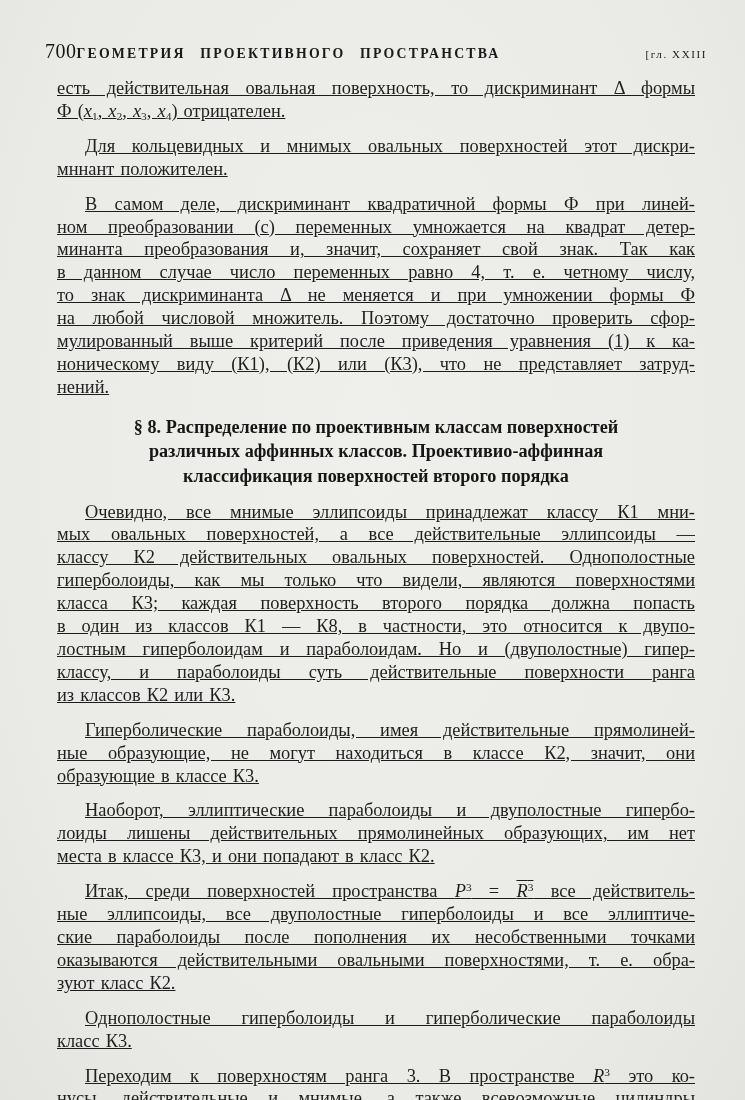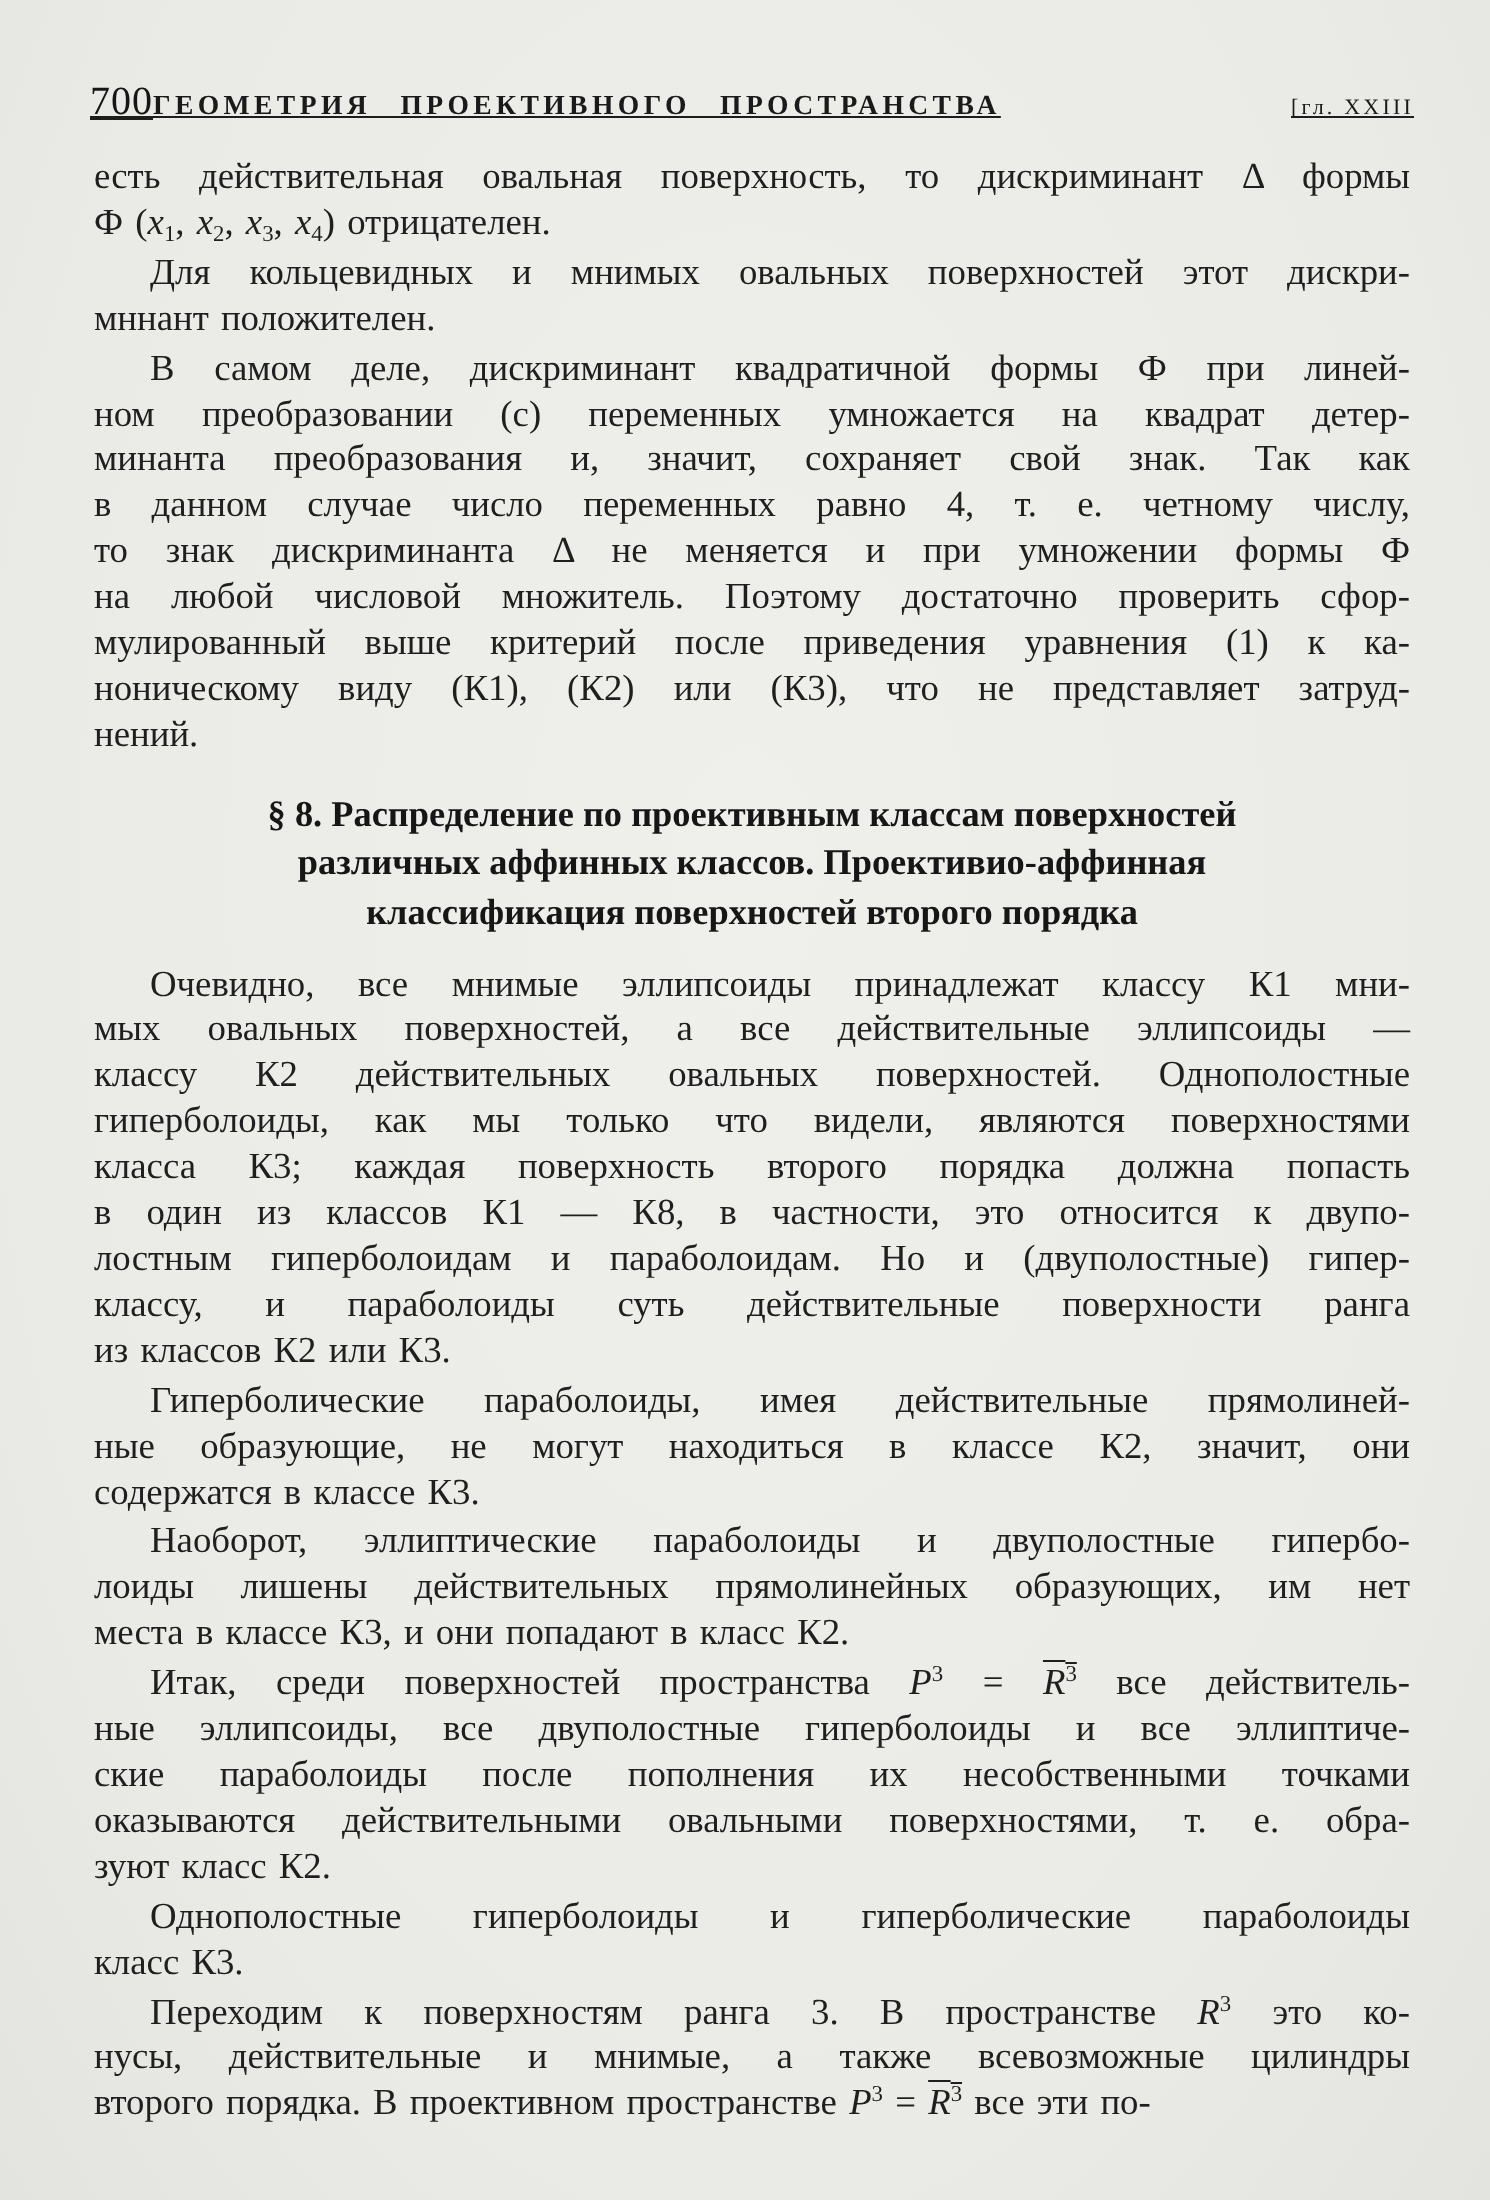--- a/index.html
+++ b/index.html
@@ -12,32 +12,31 @@
     padding:40px 38px 0 45px;
     background:#ebebe8;
     background-image:radial-gradient(ellipse at 50% 40%, #efefec 0%, #eaeae6 70%, #e3e3df 100%);
     color:#1d1d1d;
     font-family:"Liberation Serif","DejaVu Serif",serif;
     overflow:hidden;
   }
   .running-head{
     display:flex;align-items:baseline;
     margin-bottom:14px;
-    text-decoration:underline;
   }
   .page-number{font-size:20px;letter-spacing:.5px;color:#161616;}
   .running-title{
     flex:1;text-align:left;
     font-weight:700;font-size:13.8px;
     letter-spacing:2.2px;word-spacing:9px;
     color:#1a1a1a;
   }
   .chapter-ref{font-size:11px;letter-spacing:1.6px;color:#1a1a1a;white-space:nowrap;}
   .page-body{margin-top:2px;}
-  .para{margin:2px;}
+  .para{margin:12px;text-decoration:underline;}
   .para.indent .body-line:first-child{text-indent:28px;}
   .body-line{
     font-size:18.4px;line-height:22.9px;
     text-align:justify;text-align-last:justify;
     color:#1f1f1f;
     word-spacing:1.5px;
   }
   .body-line.last{text-align-last:left;}
   .heading{
     font-weight:700;
@@ -94,21 +93,21 @@
         <div class="body-line">гиперболоиды, как мы только что видели, являются поверхностями</div>
         <div class="body-line">класса К3; каждая поверхность второго порядка должна попасть</div>
         <div class="body-line">в один из классов К1 — К8, в частности, это относится к двупо-</div>
         <div class="body-line">лостным гиперболоидам и параболоидам. Но и (двуполостные) гипер-</div>
         <div class="body-line">классу, и параболоиды суть действительные поверхности ранга</div>
         <div class="body-line last">из классов К2 или К3.</div>
       </div>
       <div class="para indent">
         <div class="body-line">Гиперболические параболоиды, имея действительные прямолиней-</div>
         <div class="body-line">ные образующие, не могут находиться в классе К2, значит, они</div>
-        <div class="body-line last">содержатся в классе К3.</div>
+        <div class="body-line last">образующие в классе К3.</div>
       </div>
       <div class="para indent">
         <div class="body-line">Наоборот, эллиптические параболоиды и двуполостные гипербо-</div>
         <div class="body-line">лоиды лишены действительных прямолинейных образующих, им нет</div>
         <div class="body-line last">места в классе К3, и они попадают в класс К2.</div>
       </div>
       <div class="para indent">
         <div class="body-line">Итак, среди поверхностей пространства <span class="i">P</span><span class="sup">3</span> = <span class="ov"><span class="i">R</span><span class="sup">3</span></span> все действитель-</div>
         <div class="body-line">ные эллипсоиды, все двуполостные гиперболоиды и все эллиптиче-</div>
         <div class="body-line">ские параболоиды после пополнения их несобственными точками</div>

